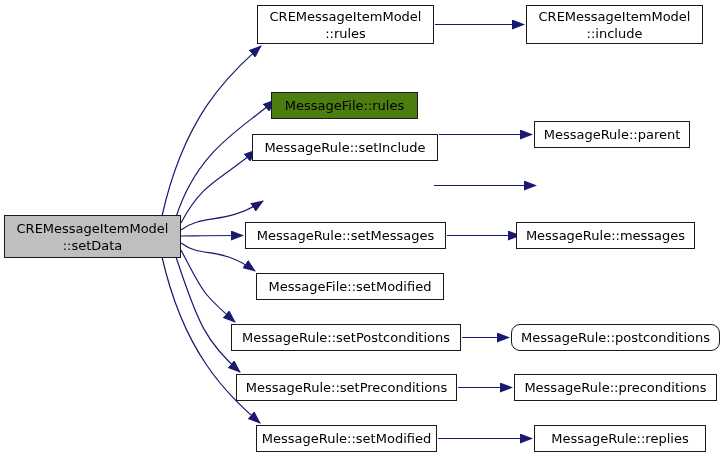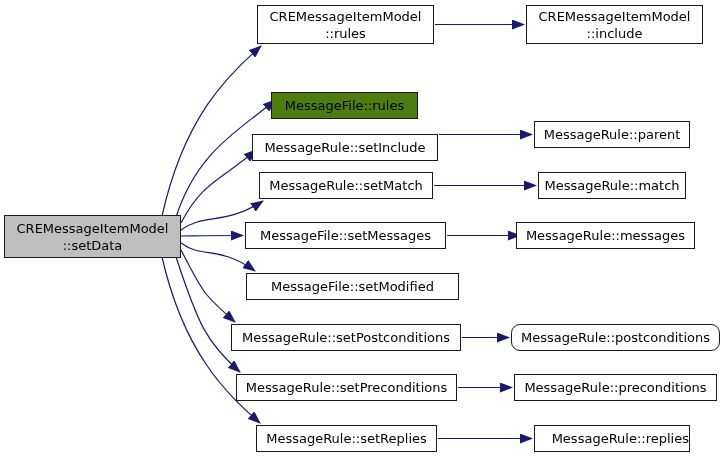--- a/index.html
+++ b/index.html
@@ -73,53 +73,47 @@
     <div class="node" style="left: 257px; top: 5px; width: 177px; height: 39px; border-color: rgb(26, 26, 26); background: rgb(255, 255, 255);">
       <span>CREMessageItemModel</span>
       <span>::rules</span>
     </div>
     <div class="node" style="left: 271px; top: 71px; width: 147px; height: 27px; border-color: rgb(26, 26, 26); background: #4d7c0f; margin-top: 21px;">
       <span>MessageFile::rules</span>
     </div>
     <div class="node" style="left: 252px; top: 134px; width: 186px; height: 27px; border-color: rgb(26, 26, 26); background: rgb(255, 255, 255);">
       <span>MessageRule::setInclude</span>
     </div>
-    <div class="node" style="left: 259px; top: 172px; width: 174px; height: 27px; border-color: rgb(26, 26, 26); background: rgb(255, 255, 255);">
-      <span>MessageRule::setMatch</span>
+    <div class="node" style="left: 245px; top: 222px; width: 201px; height: 27px; border-color: rgb(26, 26, 26); background: rgb(255, 255, 255);">
+      <span>MessageRule::setMessages</span>
     </div>
-    <div class="node" style="left: 245px; top: 222px; width: 201px; height: 27px; border-color: rgb(26, 26, 26); background: rgb(255, 255, 255);">
-      <span>MessageFile::setMessages</span>
-    </div>
-    <div class="node" style="left: 246px; top: 273px; width: 213px; height: 27px; border-color: rgb(26, 26, 26); background: rgb(255, 255, 255);">
+    <div class="node" style="left: 256px; top: 273px; width: 188px; height: 27px; border-color: rgb(26, 26, 26); background: rgb(255, 255, 255);">
       <span>MessageFile::setModified</span>
     </div>
     <div class="node" style="left: 231px; top: 324px; width: 230px; height: 27px; border-color: rgb(26, 26, 26); background: rgb(255, 255, 255);">
       <span>MessageRule::setPostconditions</span>
     </div>
     <div class="node" style="left: 236px; top: 374px; width: 221px; height: 27px; border-color: rgb(26, 26, 26); background: rgb(255, 255, 255);">
       <span>MessageRule::setPreconditions</span>
     </div>
     <div class="node" style="left: 256px; top: 425px; width: 181px; height: 27px; border-color: rgb(26, 26, 26); background: rgb(255, 255, 255);">
-      <span>MessageRule::setReplies</span>
+      <span>MessageRule::setModified</span>
     </div>
     <div class="node" style="left: 526px; top: 5px; width: 177px; height: 39px; border-color: rgb(26, 26, 26); background: rgb(255, 255, 255);">
       <span>CREMessageItemModel</span>
       <span>::include</span>
     </div>
     <div class="node" style="left: 534px; top: 121px; width: 156px; height: 27px; border-color: rgb(26, 26, 26); background: rgb(255, 255, 255);">
       <span>MessageRule::parent</span>
-    </div>
-    <div class="node" style="left: 538px; top: 172px; width: 148px; height: 27px; border-color: rgb(26, 26, 26); background: rgb(255, 255, 255);">
-      <span>MessageRule::match</span>
     </div>
     <div class="node" style="left: 516px; top: 222px; width: 179px; height: 27px; border-color: rgb(26, 26, 26); background: rgb(255, 255, 255);">
       <span>MessageRule::messages</span>
     </div>
     <div class="node" style="left: 511px; top: 324px; width: 209px; height: 27px; border-color: rgb(26, 26, 26); background: rgb(255, 255, 255); border-radius: 9px;">
       <span>MessageRule::postconditions</span>
     </div>
     <div class="node" style="left: 514px; top: 374px; width: 203px; height: 27px; border-color: rgb(26, 26, 26); background: rgb(255, 255, 255); text-align: center;">
       <span>MessageRule::preconditions</span>
     </div>
-    <div class="node" style="left: 534px; top: 425px; width: 156px; height: 27px; border-color: rgb(26, 26, 26); background: rgb(255, 255, 255); align-items: flex-end;">
+    <div class="node" style="left: 534px; top: 425px; width: 172px; height: 27px; border-color: rgb(26, 26, 26); background: rgb(255, 255, 255);">
       <span>MessageRule::replies</span>
     </div>
   </div>
 
 </body></html>

